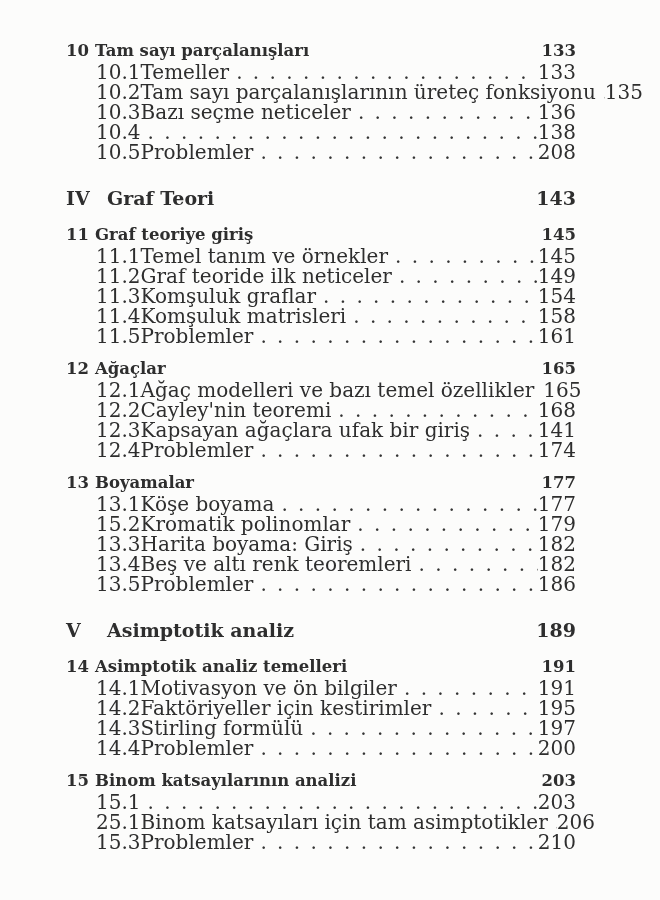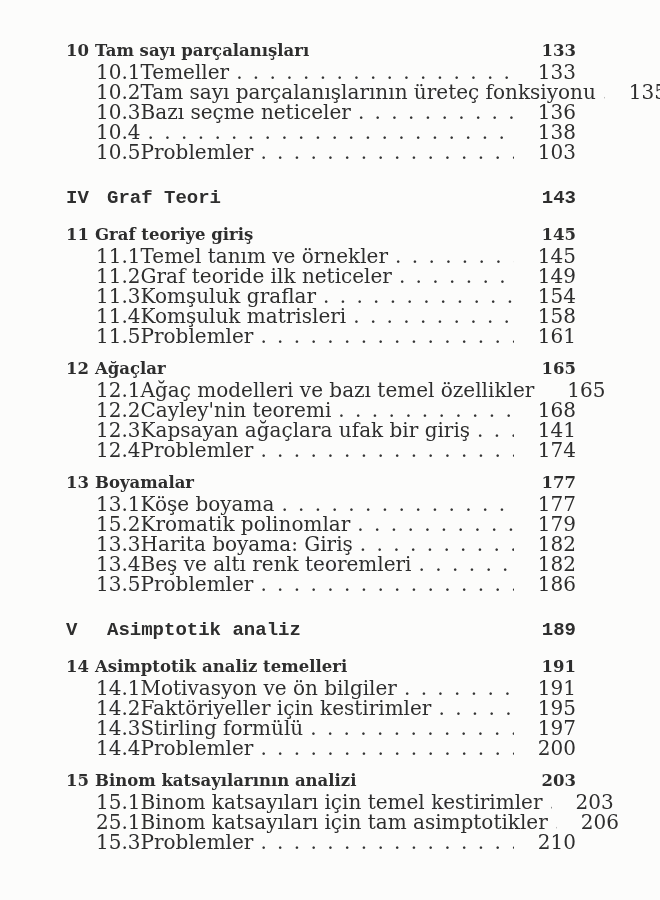--- a/index.html
+++ b/index.html
@@ -24,21 +24,20 @@
     display: flex;
     align-items: baseline;
   }
   
   .part-row {
     font-weight: bold;
     font-size: 19px;
     line-height: 24px;
     margin-top: 24px;
     margin-bottom: 14px;
-    font-family: Liberation Mono, monospace;
   }
   .part-row .entry-number { min-width: 41px; }
   
   .chapter-row {
     font-weight: bold;
     font-size: 16.5px;
     line-height: 22px;
     margin-top: 12px;
   }
   .chapter-row .entry-number { min-width: 29px; }
@@ -60,21 +59,20 @@
     white-space: nowrap;
     word-spacing: 4px;
     padding-left: 7px;
     padding-right: 2px;
     color: #333;
   }
   .entry-page {
     flex: none;
     min-width: 34px;
     text-align: right;
-    margin-left: 24px;
   }
 </style>
 </head>
 <body>
 
 <div class="page">
   <div class="toc">
       <div class="toc-row chapter-row">
         <span class="entry-number">10</span>
         <span class="entry-title">Tam sayı parçalanışları</span>
@@ -101,21 +99,21 @@
       </div>
       <div class="toc-row section-row">
         <span class="entry-number">10.4</span>
         <span class="leader">. . . . . . . . . . . . . . . . . . . . . . . . . . . . . . . . . . . . . . . . . . . . . . . . . . . . . . . . . . . . . . . . . . . . . . . . . . . . . . . . . . . . . . . . . . . . . . . . . . . . . . . . . . . . . . . . . . . . . . . . </span>
         <span class="entry-page">138</span>
       </div>
       <div class="toc-row section-row">
         <span class="entry-number">10.5</span>
         <span class="entry-title">Problemler</span>
         <span class="leader">. . . . . . . . . . . . . . . . . . . . . . . . . . . . . . . . . . . . . . . . . . . . . . . . . . . . . . . . . . . . . . . . . . . . . . . . . . . . . . . . . . . . . . . . . . . . . . . . . . . . . . . . . . . . . . . . . . . . . . . . </span>
-        <span class="entry-page">103</span>
+        <span class="entry-page">208</span>
       </div>
       <div class="toc-row part-row">
         <span class="entry-number">IV</span>
         <span class="entry-title">Graf Teori</span>
         <span class="spacer"></span>
         <span class="entry-page">143</span>
       </div>
       <div class="toc-row chapter-row">
         <span class="entry-number">11</span>
         <span class="entry-title">Graf teoriye giriş</span>
@@ -255,21 +253,20 @@
         <span class="entry-page">200</span>
       </div>
       <div class="toc-row chapter-row">
         <span class="entry-number">15</span>
         <span class="entry-title">Binom katsayılarının analizi</span>
         <span class="spacer"></span>
         <span class="entry-page">203</span>
       </div>
       <div class="toc-row section-row">
         <span class="entry-number">15.1</span>
-        <span class="entry-title">Binom katsayıları için temel kestirimler</span>
         <span class="leader">. . . . . . . . . . . . . . . . . . . . . . . . . . . . . . . . . . . . . . . . . . . . . . . . . . . . . . . . . . . . . . . . . . . . . . . . . . . . . . . . . . . . . . . . . . . . . . . . . . . . . . . . . . . . . . . . . . . . . . . . </span>
         <span class="entry-page">203</span>
       </div>
       <div class="toc-row section-row">
         <span class="entry-number">25.1</span>
         <span class="entry-title">Binom katsayıları için tam asimptotikler</span>
         <span class="leader">. . . . . . . . . . . . . . . . . . . . . . . . . . . . . . . . . . . . . . . . . . . . . . . . . . . . . . . . . . . . . . . . . . . . . . . . . . . . . . . . . . . . . . . . . . . . . . . . . . . . . . . . . . . . . . . . . . . . . . . . </span>
         <span class="entry-page">206</span>
       </div>
       <div class="toc-row section-row">

